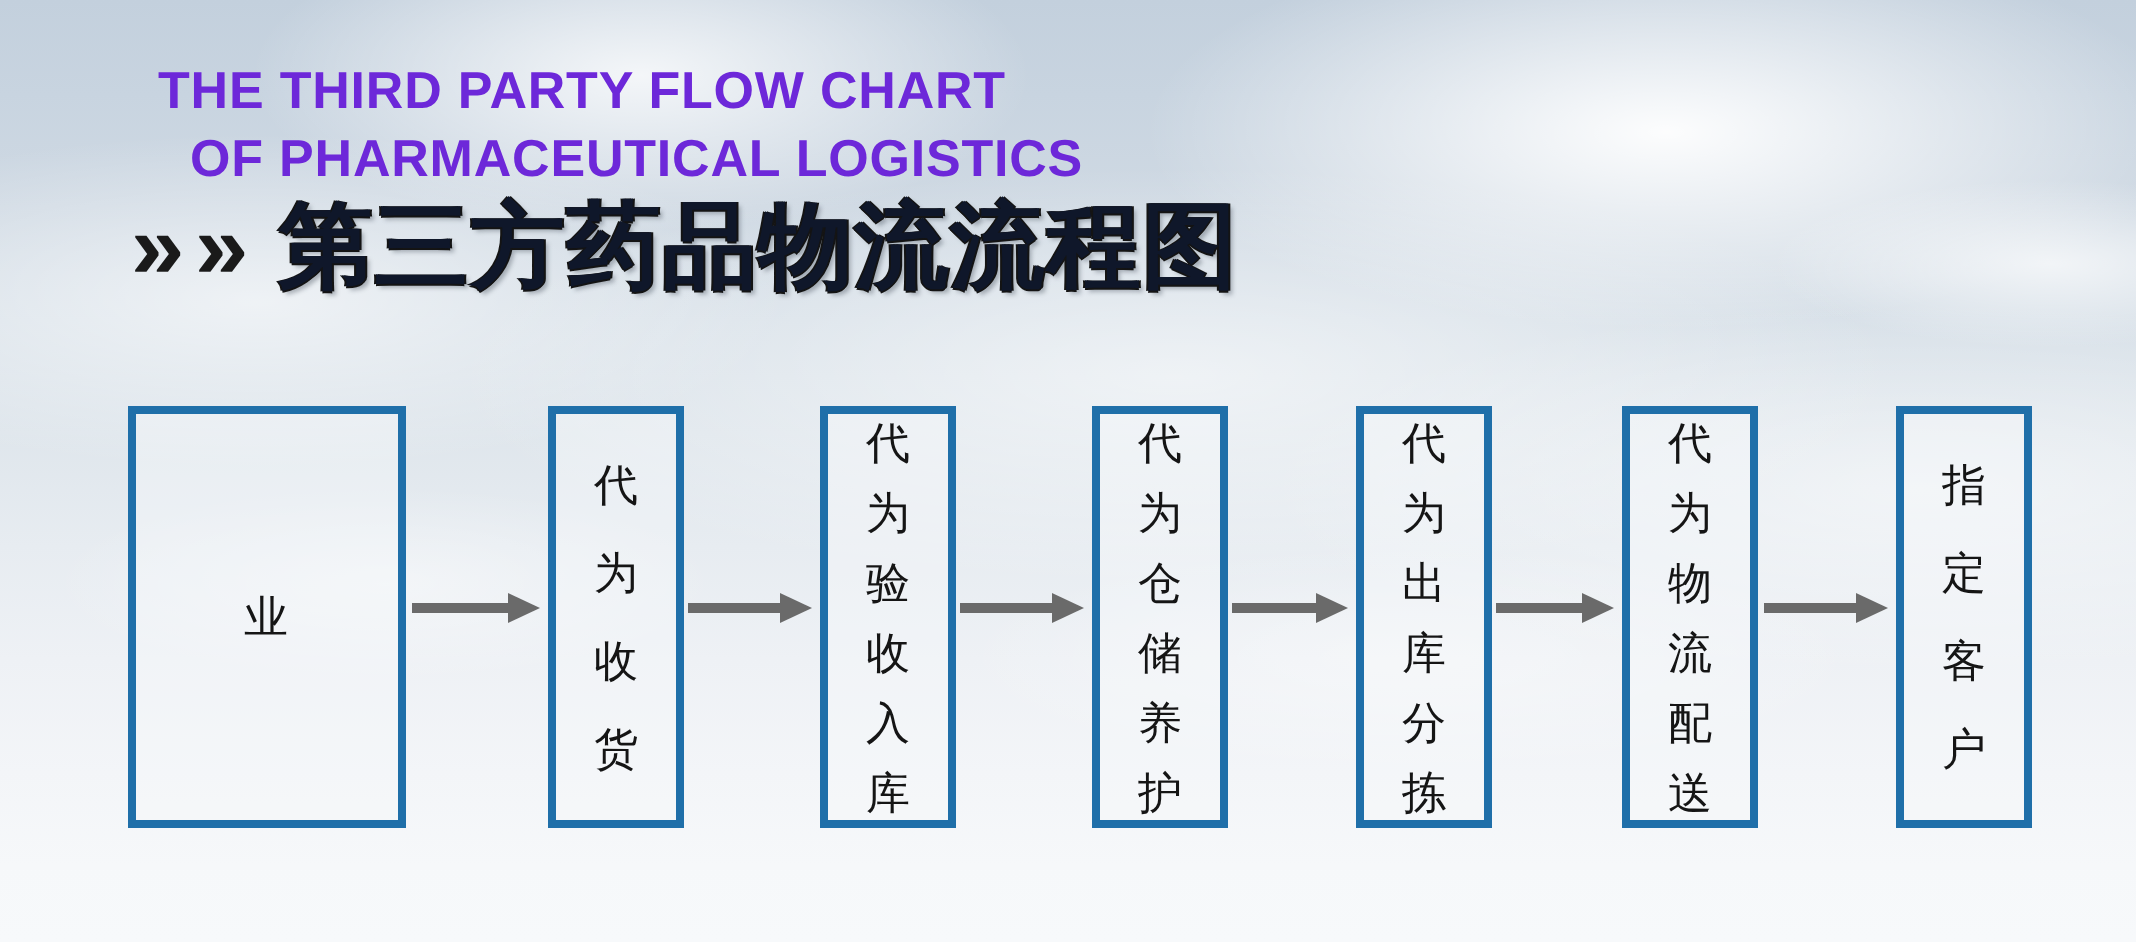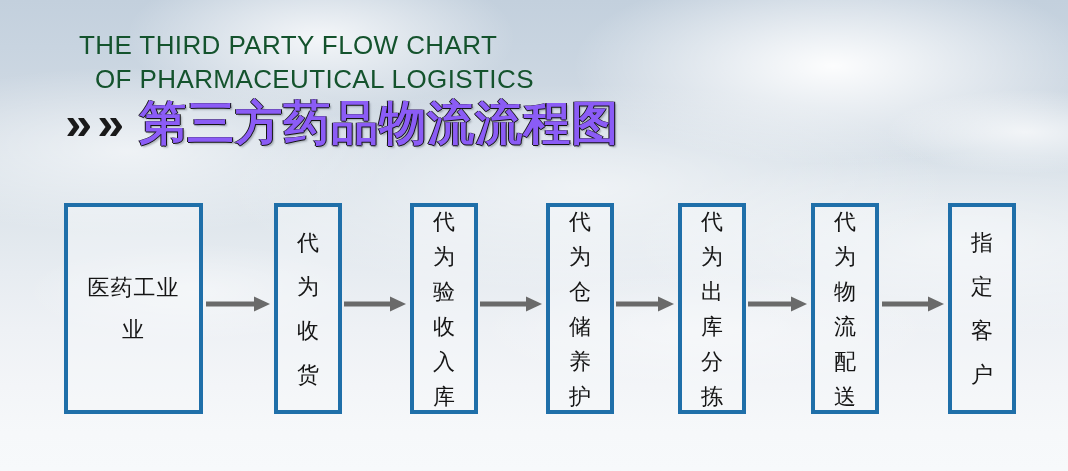--- a/index.html
+++ b/index.html
@@ -42,23 +42,23 @@
       radial-gradient(ellipse 240px 70px at 18% 62%, rgba(255,255,255,0.45), rgba(255,255,255,0) 70%),
       radial-gradient(ellipse 320px 80px at 66% 70%, rgba(255,255,255,0.40), rgba(255,255,255,0) 72%),
       radial-gradient(ellipse 200px 60px at 96% 28%, rgba(255,255,255,0.70), rgba(255,255,255,0) 70%);
   }
 
   
   #header { position: absolute; left: 0; top: 0; width: 1068px; }
   .eng-line {
     position: absolute;
     left: 79px;
-    color: #14532d;
+    color: #6d28d9;
     font-size: 26px;
-    font-weight: 400;
+    font-weight: 700;
     letter-spacing: 0.4px;
     white-space: nowrap;
   }
   #eng1 { top: 30px; }
   #eng2 { top: 64px; margin-left: 16px; }
 
   #cn-title-row {
     position: absolute;
     left: 66px;
     top: 98px;
@@ -71,21 +71,21 @@
     font-weight: 700;
     color: #1a1a1a;
     margin-right: 6px;
     transform: scaleX(1.05);
   }
   #chev2 { margin-right: 16px; }
   #cn-title {
     font-size: 47px;
     line-height: 50px;
     font-weight: 700;
-    color: #8b5cf6;
+    color: #0f172a;
     letter-spacing: 1px;
     white-space: nowrap;
     text-shadow:
        1px 0 0 #141414,
       -1px 0 0 #141414,
        0 1px 0 #141414,
        2px 2px 2px rgba(90,100,110,0.45);
   }
 
   
@@ -135,21 +135,20 @@
 
   <div id="cn-title-row">
     <span class="chev" id="chev1">»</span>
     <span class="chev" id="chev2">»</span>
     <span id="cn-title">第三方药品物流流程图</span>
   </div>
 </div>
 
 <div id="flow">
     <div class="node wide" style="left: 64px; border-color: rgb(31, 111, 169);">
-      <div class="cn-line">医药工业</div>
       <div class="cn-line">业</div>
     </div>
     <div class="node narrow spaced" style="left: 274px; border-color: rgb(31, 111, 169);">
       <div class="cn-line">代</div>
       <div class="cn-line">为</div>
       <div class="cn-line">收</div>
       <div class="cn-line">货</div>
     </div>
     <div class="node narrow" style="left: 410px; border-color: rgb(31, 111, 169);">
       <div class="cn-line">代</div>

